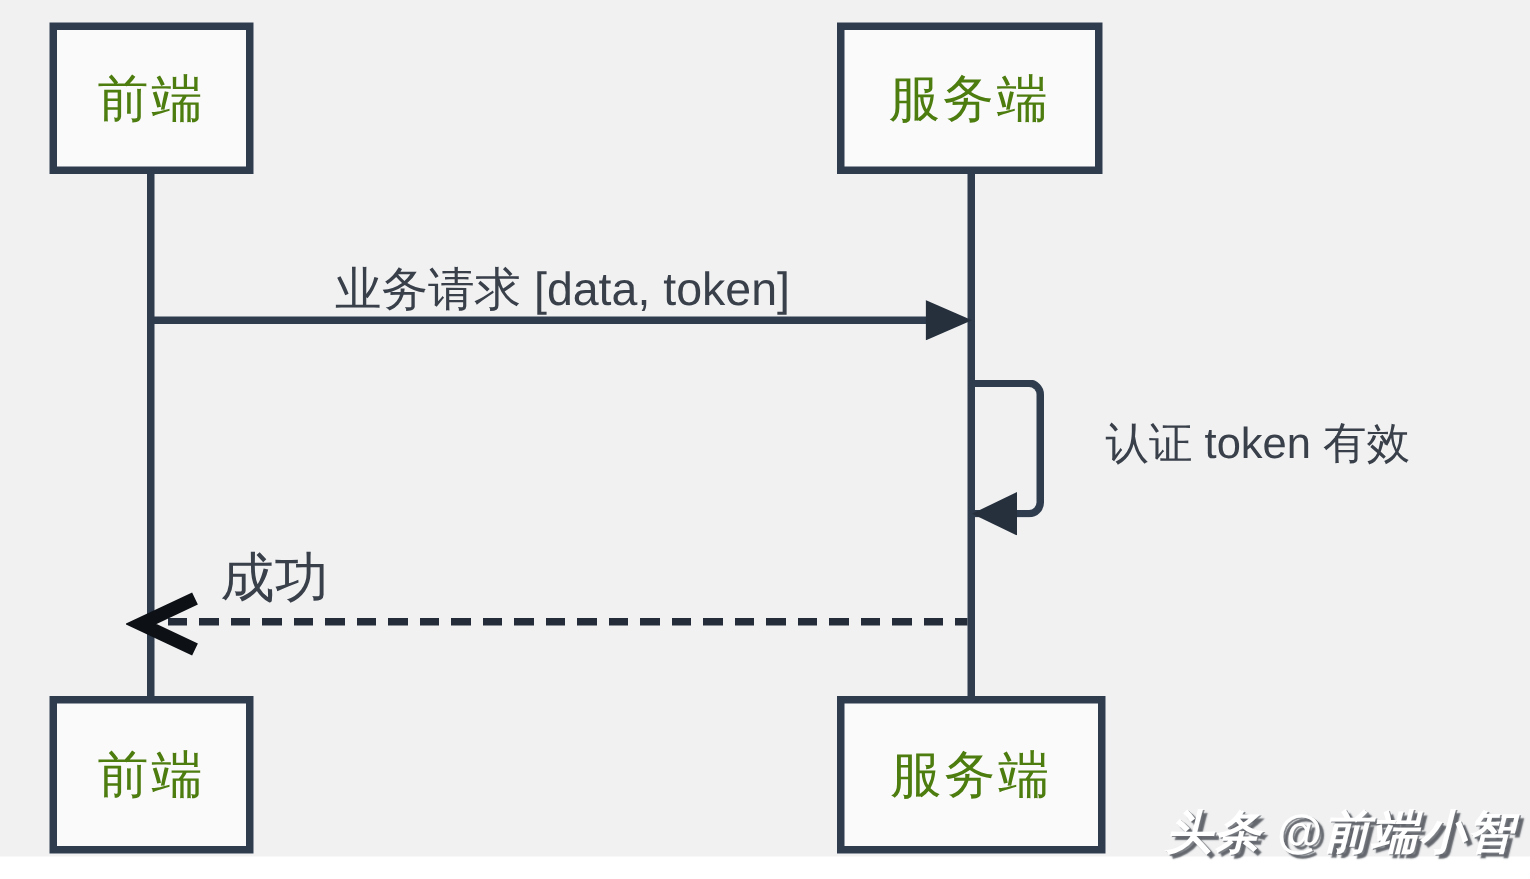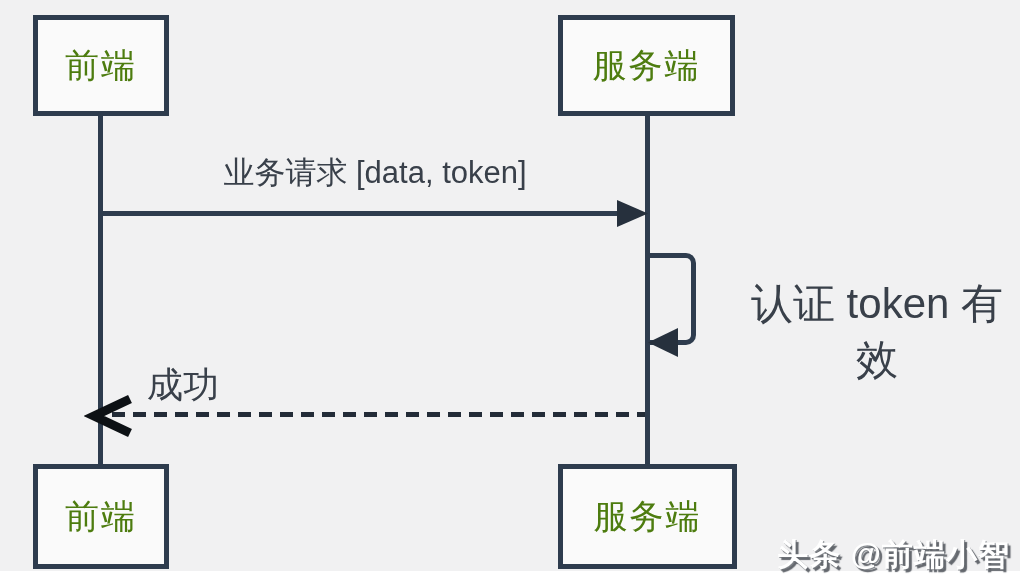--- a/index.html
+++ b/index.html
@@ -48,26 +48,26 @@
   }
   #lifeline-frontend { left: 98px;  top: 116px; height: 348px; }
   #lifeline-server   { left: 645px; top: 116px; height: 348px; }
   
   .msg-label {
     position: absolute;
     color: #39404a;
     font-weight: 300;
   }
   #label-request {
-    left: 150px; top: 152px; width: 450px;
+    left: 150px; top: 172px; width: 450px;
     text-align: center; font-size: 31px;
   }
   #label-selfcall {
     left: 737px; top: 276px; width: 280px;
-    text-align: center; font-size: 42px;
+    text-align: left; font-size: 29px;
   }
   #label-response {
     left: 147px; top: 361px; width: 450px;
     text-align: left; font-size: 36px;
   }
   
   #line-request {
     position: absolute;
     left: 100px; top: 211px;
     width: 522px; height: 5px;
@@ -115,20 +115,21 @@
   
   #watermark {
     position: absolute;
     right: 10px; top: 534px;
     font-size: 31px;
     font-weight: 700;
     letter-spacing: 1px;
     color: #ffffff;
     text-shadow: 3px 3px 1px #63676d, 1px 1px 0 #8a8e93;
     white-space: nowrap;
+    font-style: italic;
   }
 </style>
 </head>
 <body>
 
 <div id="stage">
 
   <div class="bottom-strip"></div>
 
   <div class="lifeline" id="lifeline-frontend"></div>

